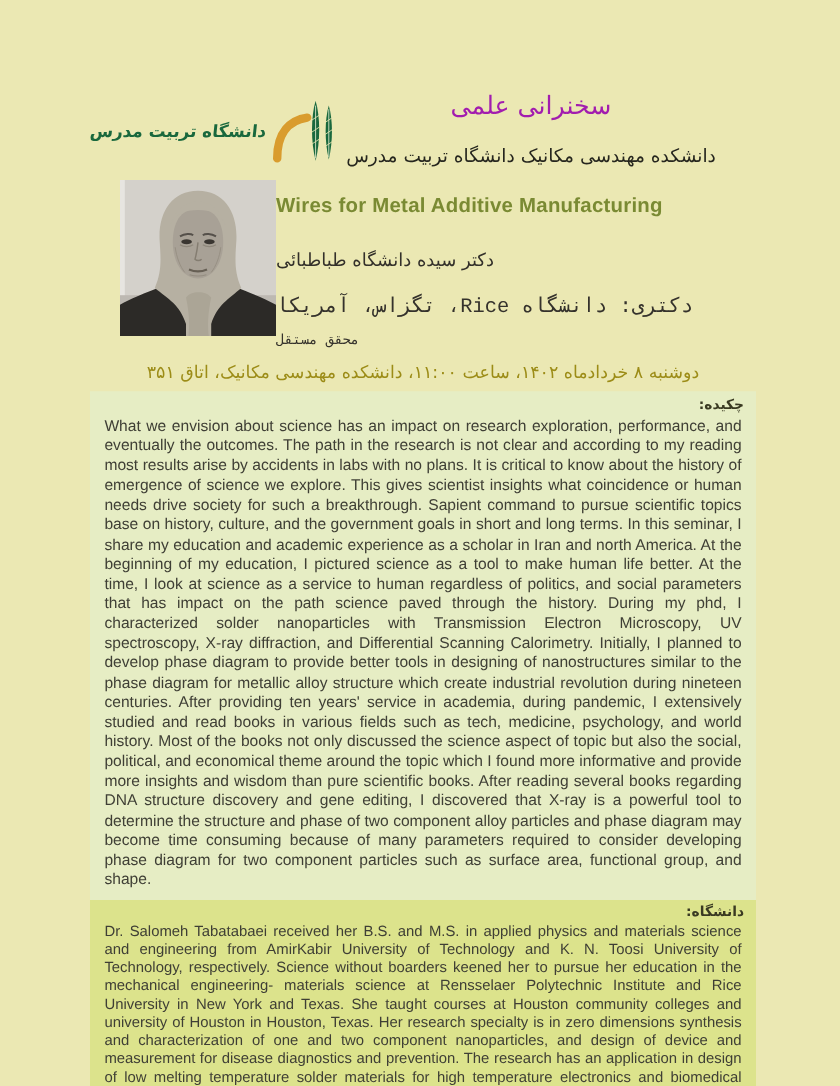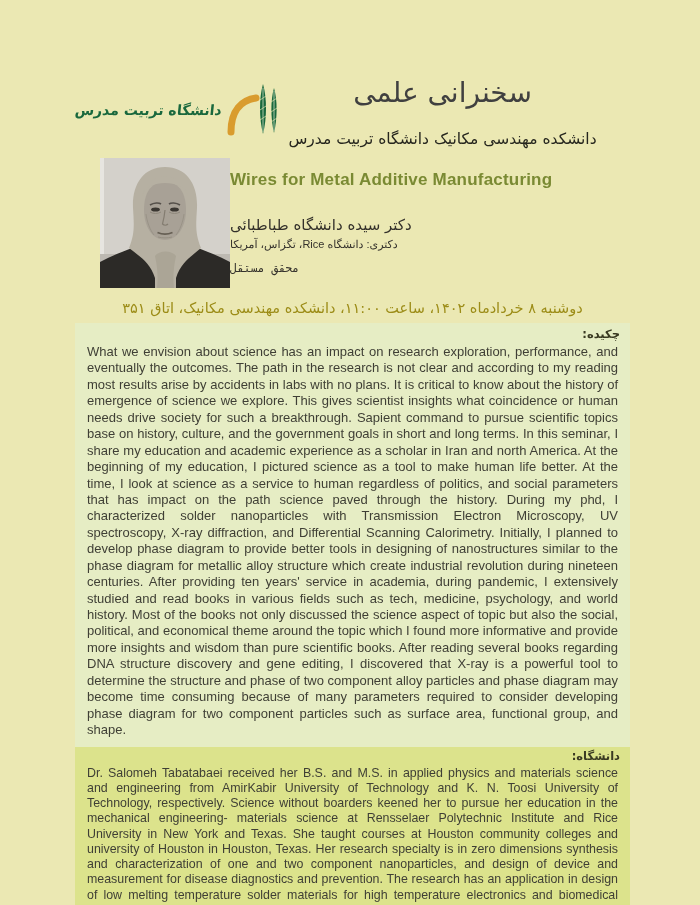--- a/index.html
+++ b/index.html
@@ -20,30 +20,30 @@
   
   .header{display:flex;align-items:flex-start}
   .logo{width:180px;flex:none;display:flex;align-items:center;gap:4px;padding-top:6px}
   .logo-calligraphy{
     font-family:"DejaVu Sans",sans-serif;direction:rtl;
     color:var(--logo-green);font-size:14px;font-weight:bold;
     transform:skewX(-6deg);white-space:nowrap;letter-spacing:-0.5px;
   }
   .logo-mark{width:56px;height:60px;flex:none}
   .header-titles{flex:1;text-align:center;direction:rtl;padding-top:2px}
-  .header-title{font-family:"DejaVu Sans",sans-serif;font-size:28px;color:#404040}
+  .header-title{font-family:"DejaVu Sans",sans-serif;font-size:21px;color:#a21caf}
   .header-subtitle{font-family:"DejaVu Sans",sans-serif;font-size:15.5px;color:#26261e;margin-top:21px}
 
   
   .info-row{display:flex;margin-top:10px}
   .portrait{width:130px;height:130px;flex:none;margin-left:25px;display:block}
   .info-col{flex:1;text-align:left;padding-top:12px}
   .talk-title{direction:ltr;font-size:17px;font-weight:bold;color:var(--title-green);letter-spacing:.2px}
   .speaker-name{font-family:"DejaVu Sans",sans-serif;direction:rtl;font-size:15px;color:#33302a;margin-top:26px}
-  .speaker-education{font-family:Liberation Sans, sans-serif;direction:rtl;font-size:11px;color:#35322c;margin-top:4px}
+  .speaker-education{font-family:Liberation Mono, monospace;direction:rtl;font-size:17px;color:#35322c;margin-top:19px}
   .speaker-role{font-family:Liberation Mono, monospace;direction:rtl;font-size:11.5px;color:#35322c;margin-top:10px}
 
   .schedule{
     font-family:"DejaVu Sans",sans-serif;direction:rtl;text-align:center;
     font-size:14.5px;font-weight:normal;color:var(--schedule-gold);margin-top:12px;
   }
 
   
   .block{margin-top:7px;padding:4px 10px 8px;background:var(--abstract-bg)}
   .block.bio{background:var(--bio-bg);margin-top:0;padding-top:2px}

